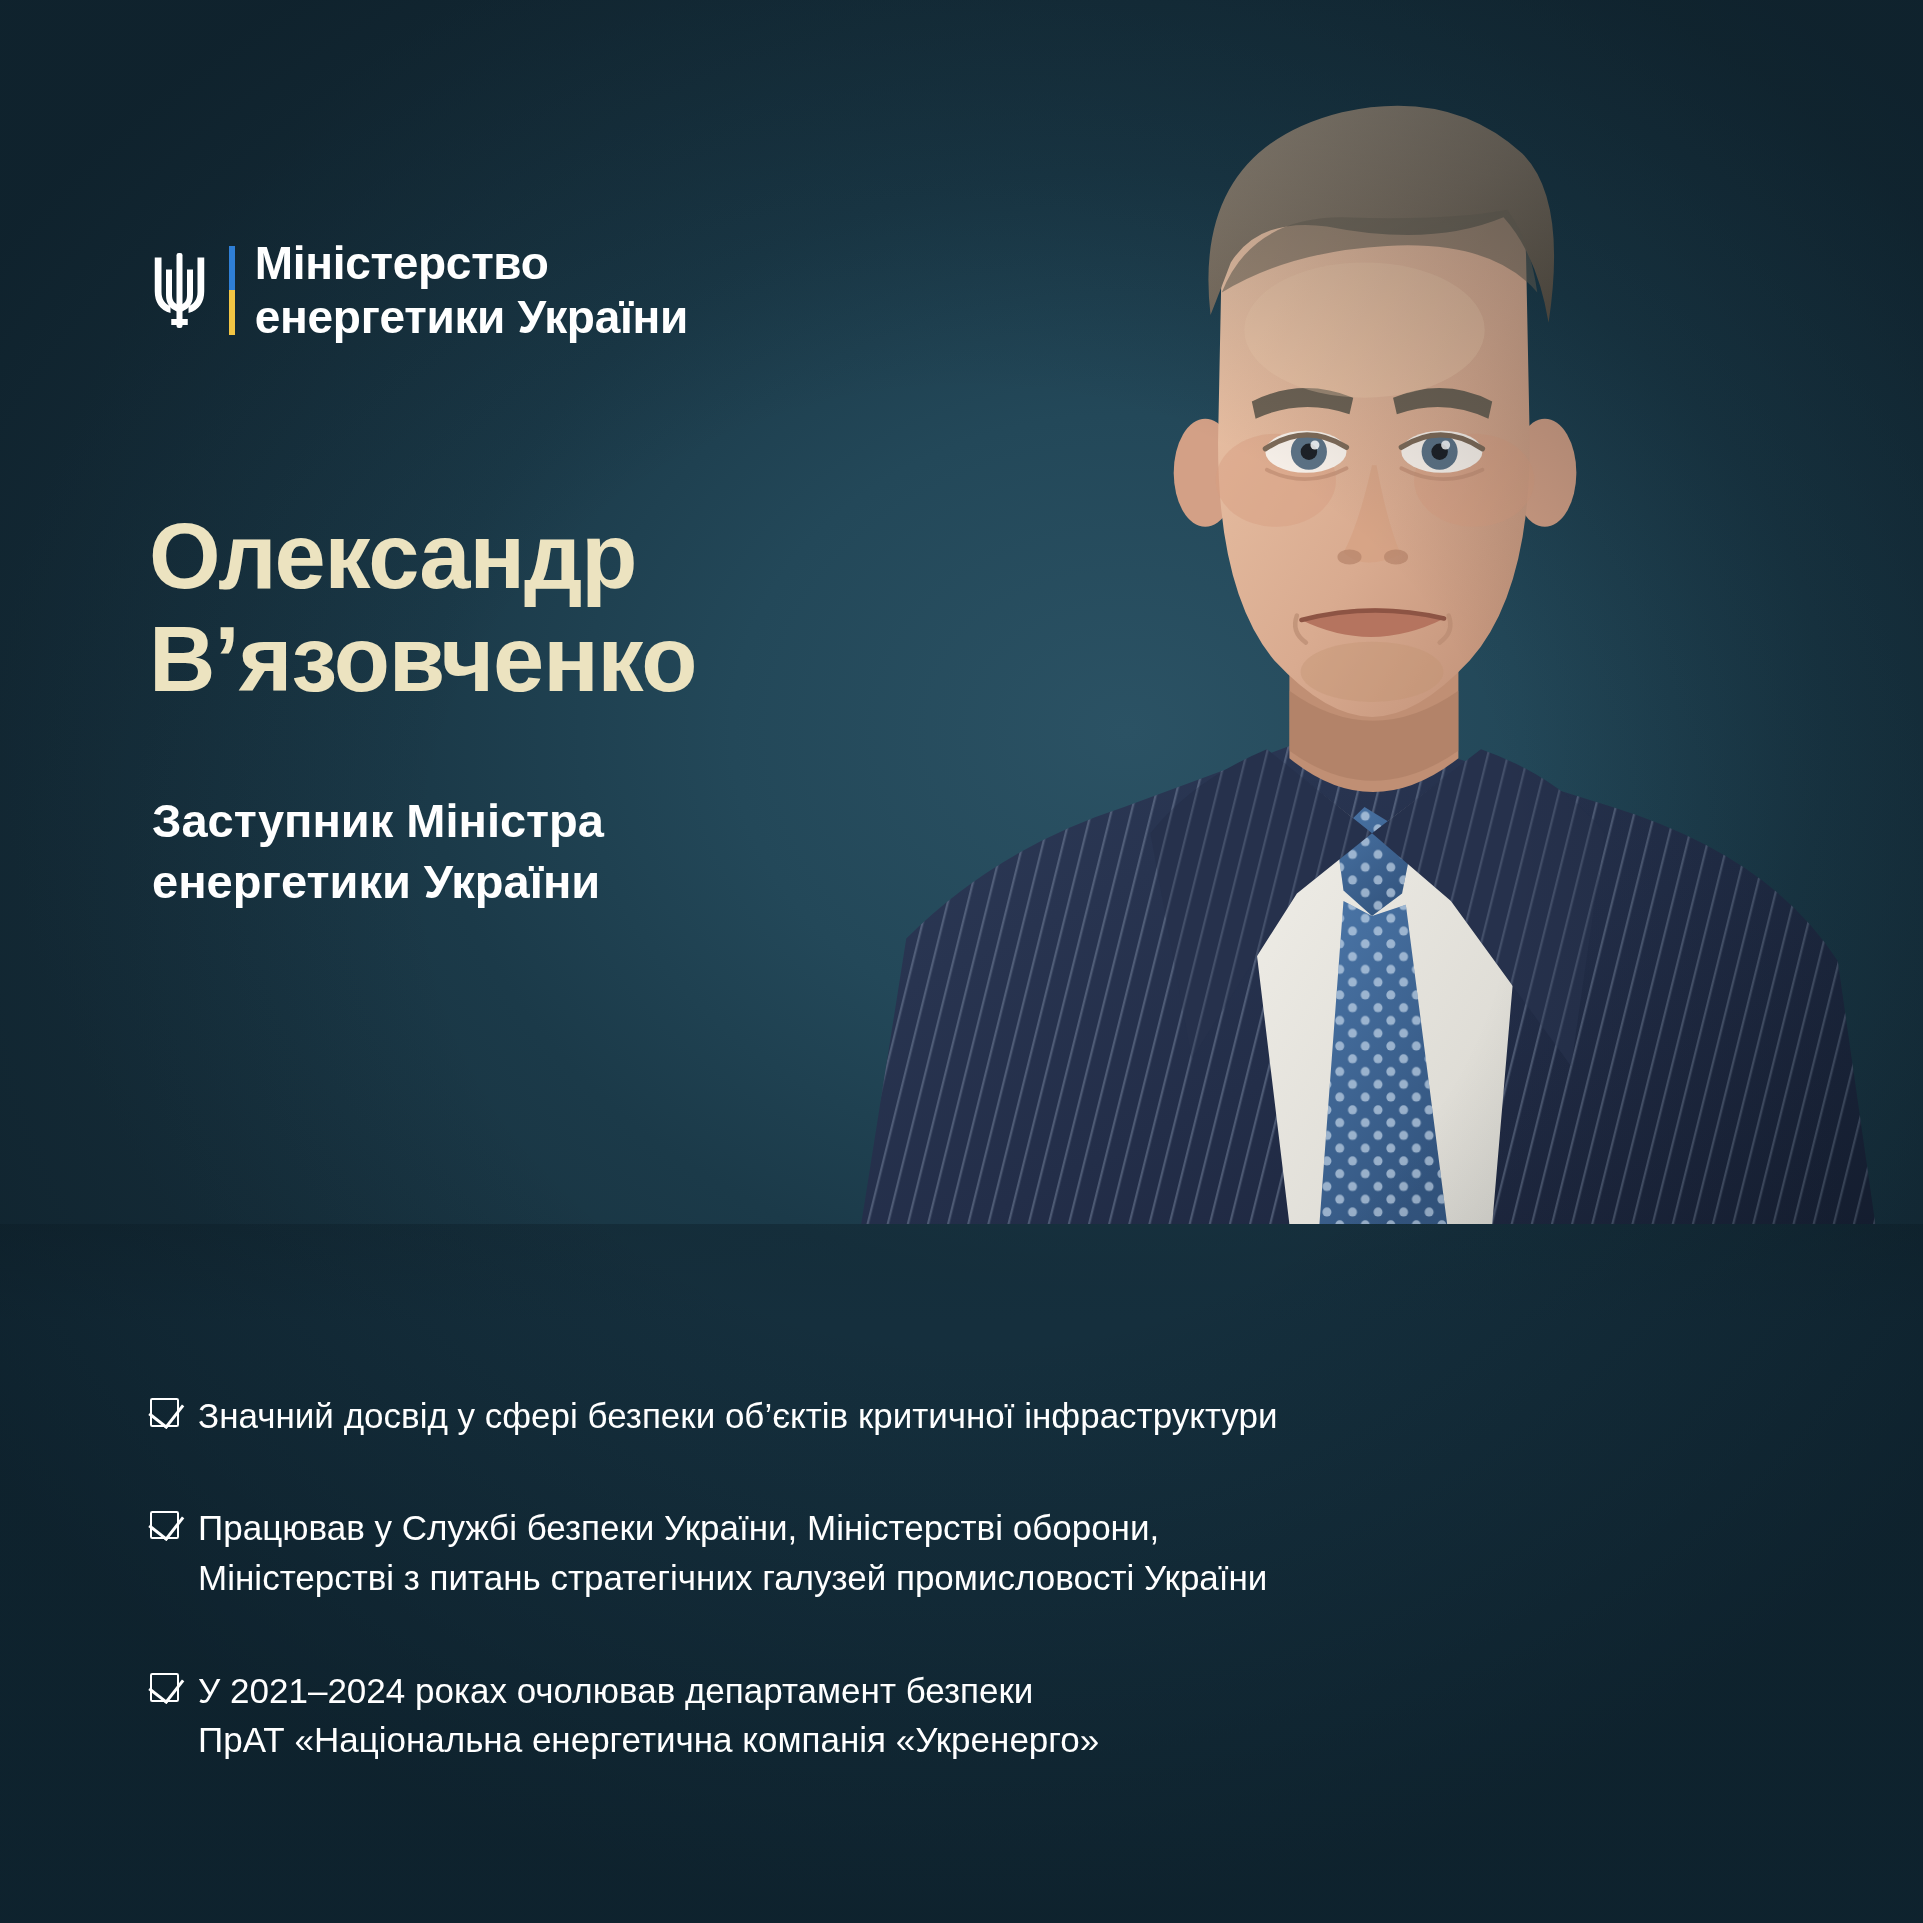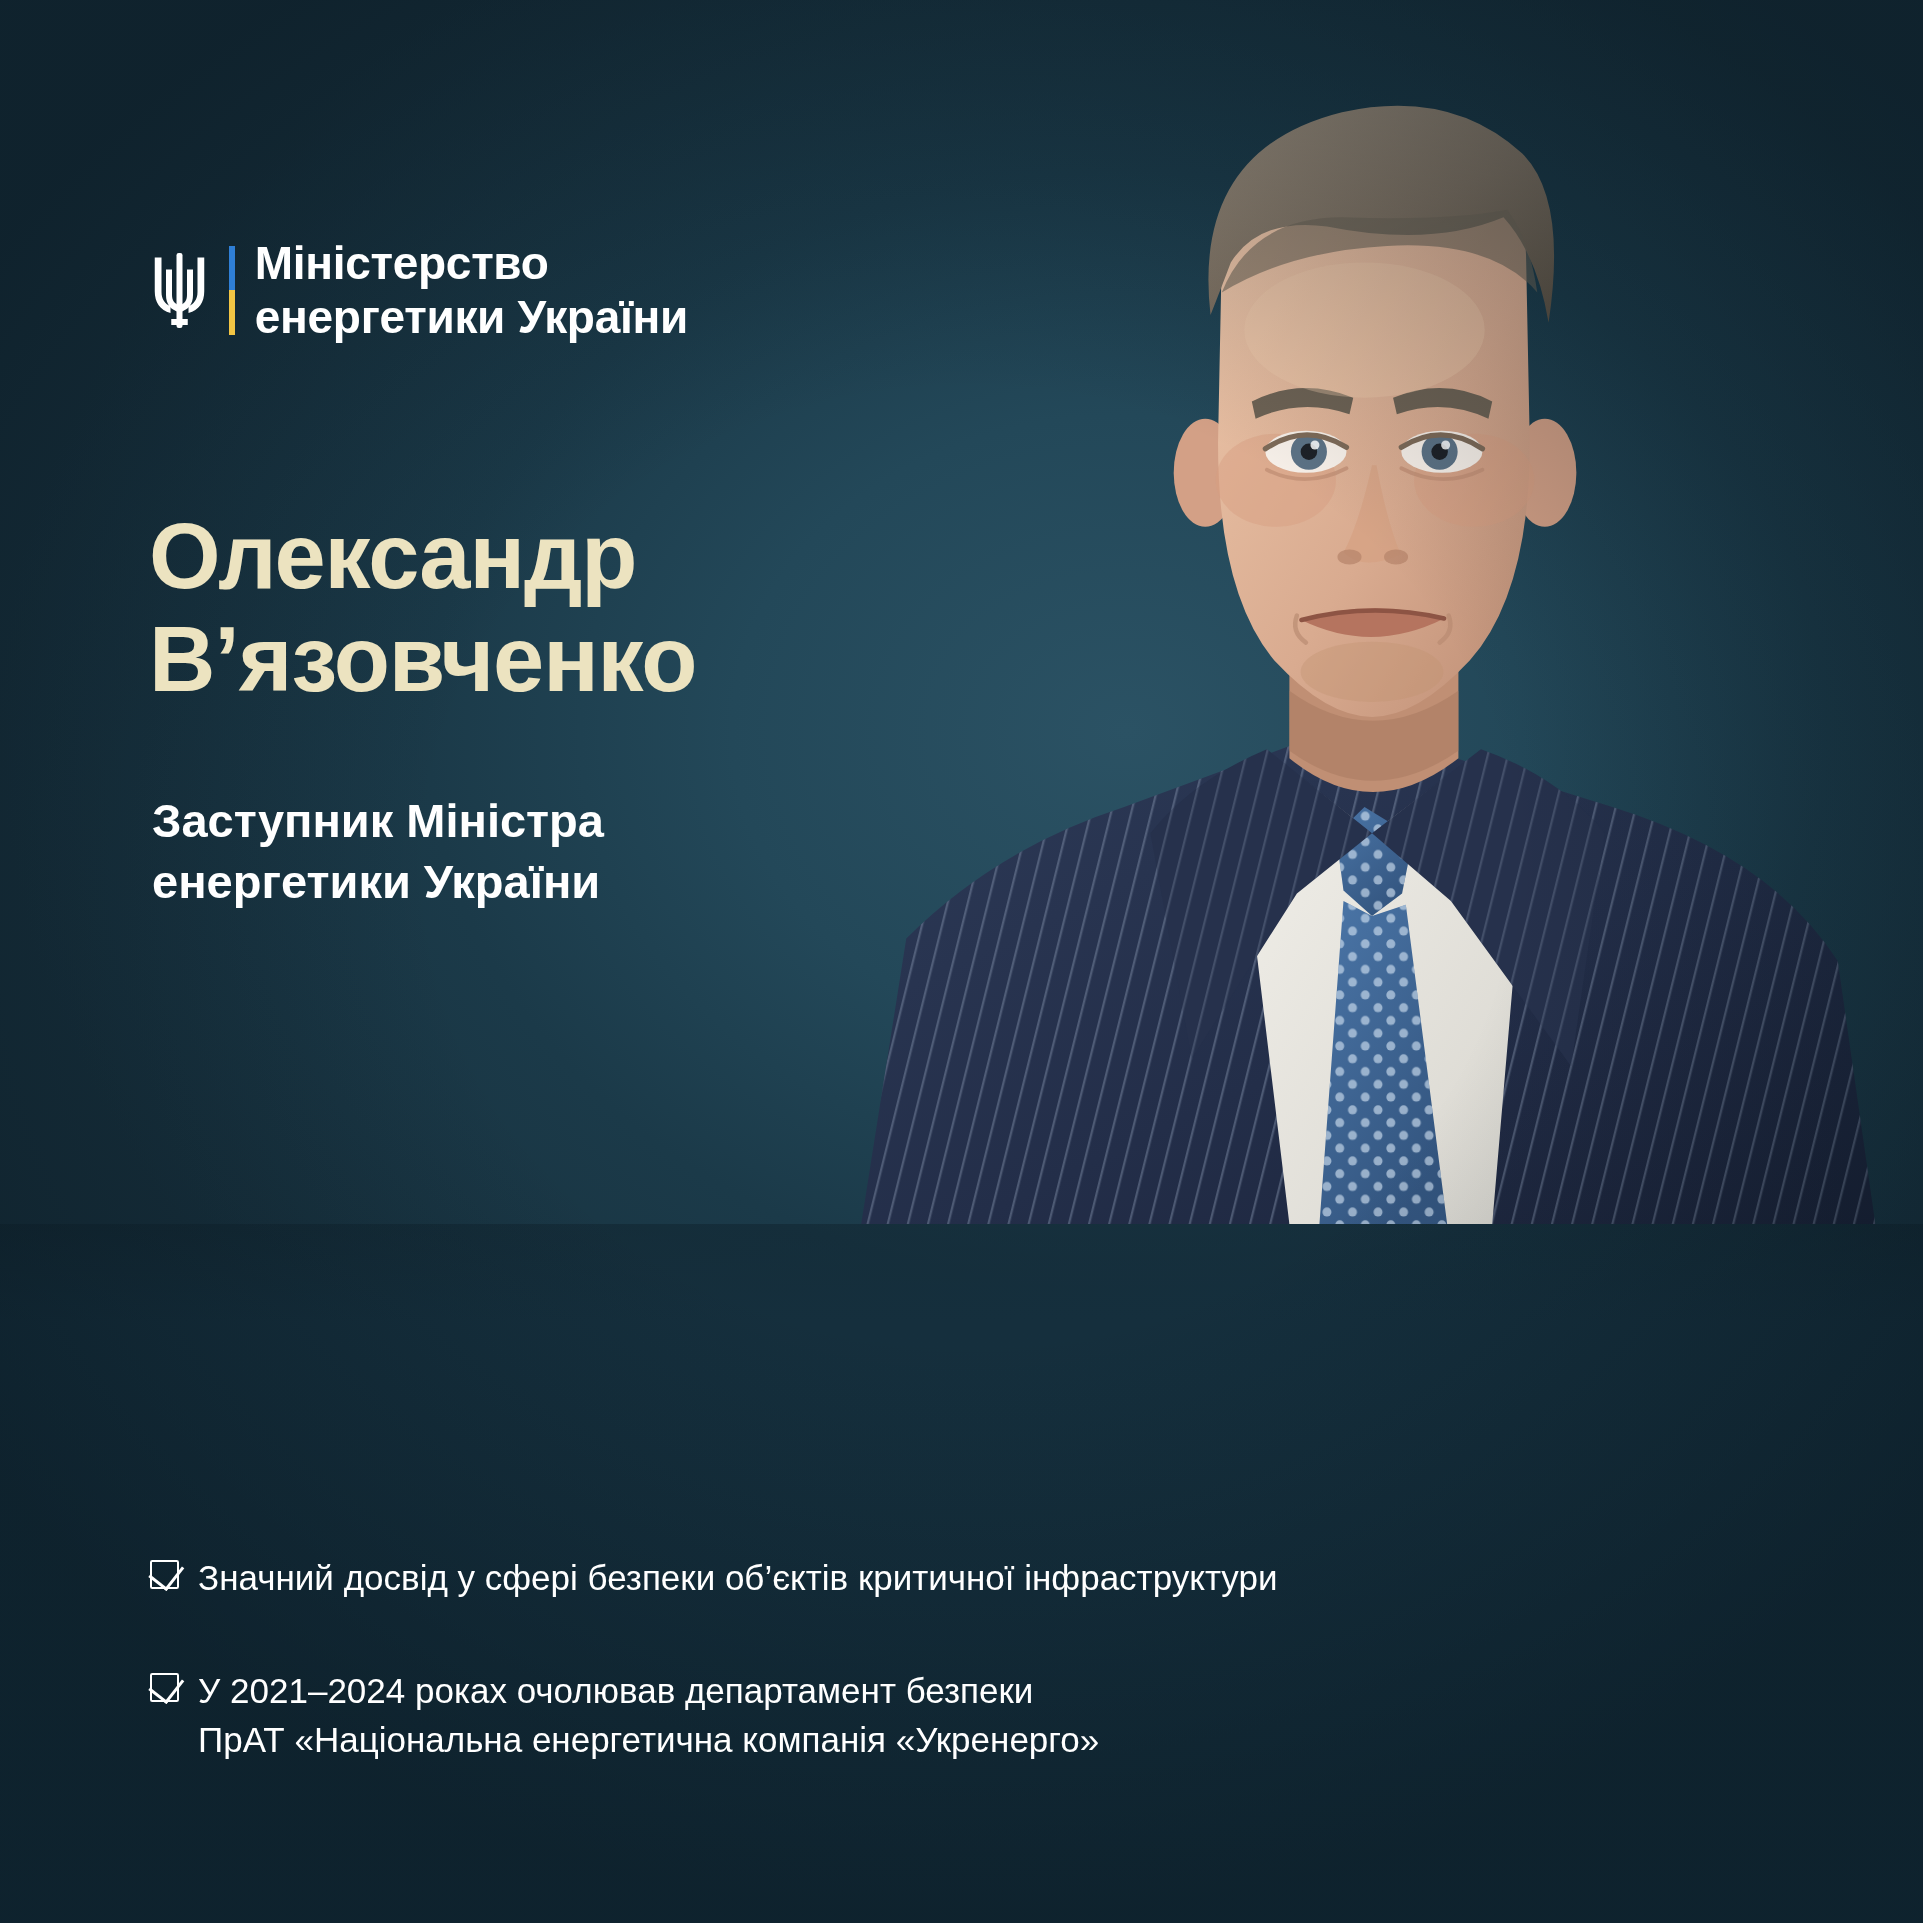--- a/index.html
+++ b/index.html
@@ -294,19 +294,27 @@
         <span class="bx"></span>
           <span class="tick"></span>
       </span>
       <span class="bullet-text">Значний досвід у сфері безпеки об’єктів критичної інфраструктури</span>
     </div>
     <div class="bullet">
       <span class="check-box">
         <span class="bx"></span>
           <span class="tick"></span>
       </span>
+      <span class="bullet-text">Працював у Службі безпеки України, Міністерстві оборони,
+Міністерстві з питань стратегічних галузей промисловості України</span>
+    </div>
+    <div class="bullet">
+      <span class="check-box">
+        <span class="bx"></span>
+          <span class="tick"></span>
+      </span>
       <span class="bullet-text">У 2021–2024 роках очолював департамент безпеки
 ПрАТ «Національна енергетична компанія «Укренерго»</span>
     </div>
   </div>
 
 </div>
 
 
 </body></html>

